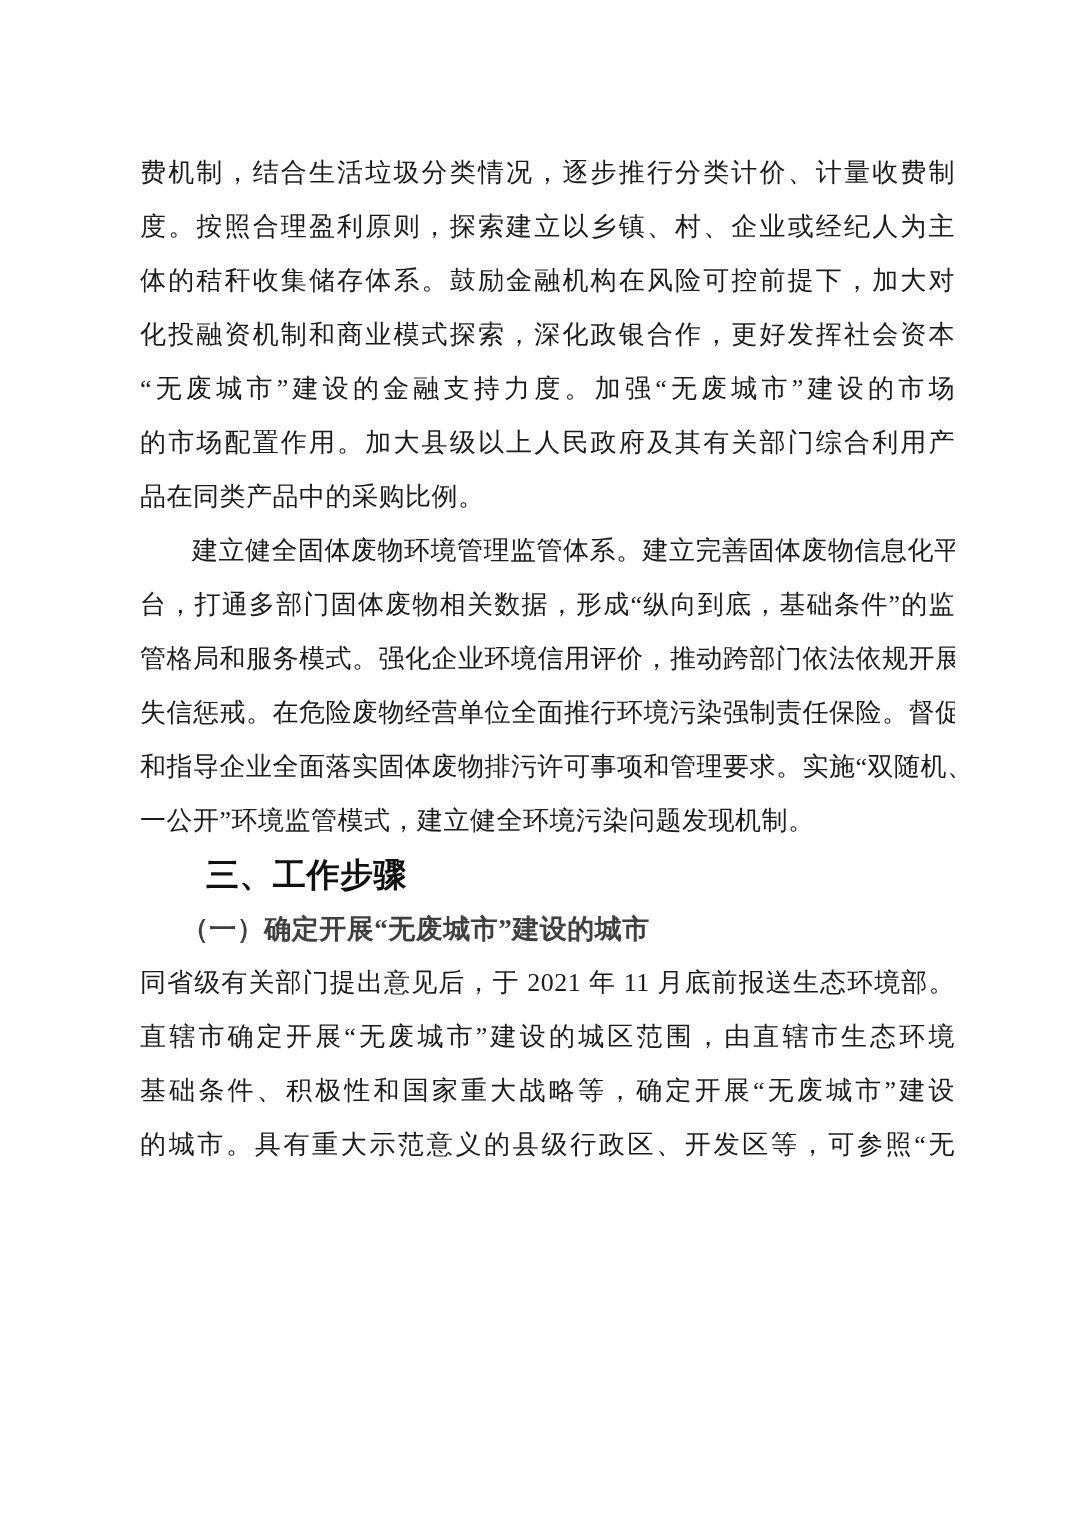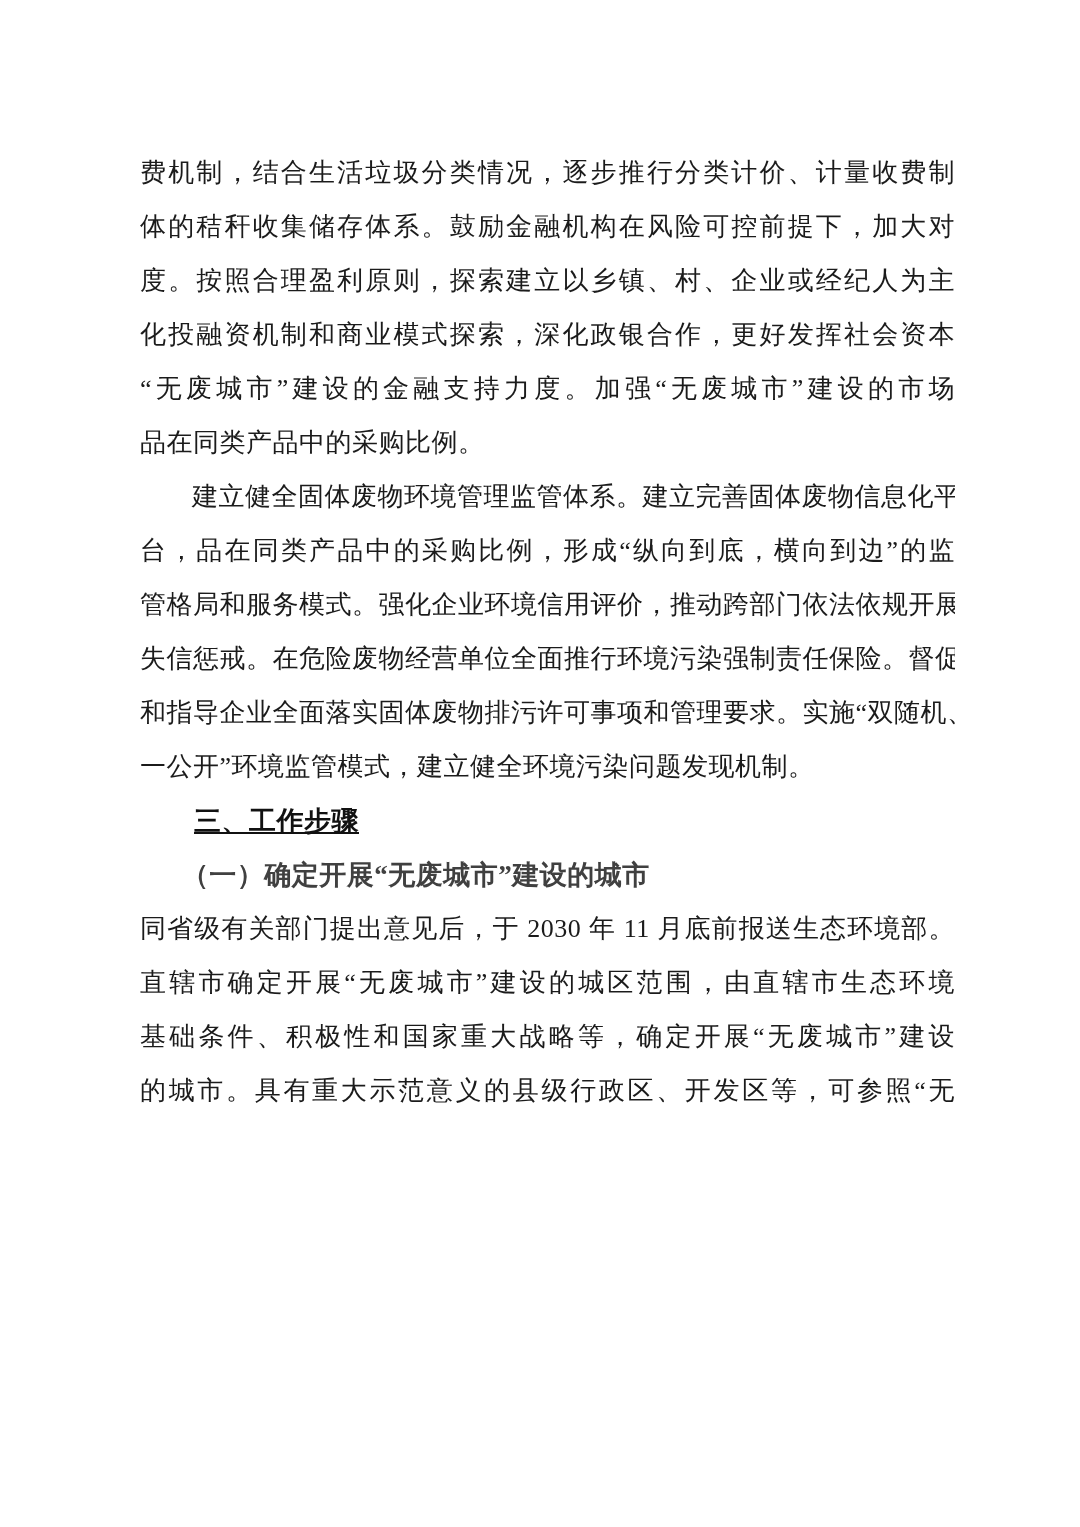--- a/index.html
+++ b/index.html
@@ -27,25 +27,24 @@
     letter-spacing: 0.5px;
   }
   .fill {
     text-align: justify;
     text-align-last: justify;
     text-justify: inter-character;
   }
   .indent { text-indent: 2em; }
   .h1 {
     font-weight: bold;
-    font-size: 27px;
+    font-size: 33px;
     text-indent: 2em;
     font-family: "Liberation Sans", "DejaVu Sans", sans-serif;
     color: #111111;
-    text-decoration: underline;
   }
   .h2 {
     font-weight: bold;
     font-size: 27px;
     text-indent: 1.55em;
     color: #404040;
   }
   .footer {
     position: absolute;
     top: 1398px;
@@ -61,34 +60,35 @@
     display: inline-block;
     transform: scaleX(1.4);
   }
 </style>
 </head>
 <body>
 
 <div class="page">
   <div class="content">
     <div class="line fill">费机制，结合生活垃圾分类情况，逐步推行分类计价、计量收费制</div>
+    <div class="line fill">度。按照合理盈利原则，探索建立以乡镇、村、企业或经纪人为主</div>
     <div class="line fill">体的秸秆收集储存体系。鼓励金融机构在风险可控前提下，加大对</div>
-    <div class="line fill">度。按照合理盈利原则，探索建立以乡镇、村、企业或经纪人为主</div>
     <div class="line fill">化投融资机制和商业模式探索，深化政银合作，更好发挥社会资本</div>
     <div class="line fill">“无废城市”建设的金融支持力度。加强“无废城市”建设的市场</div>
+    <div class="line fill">的市场配置作用。加大县级以上人民政府及其有关部门综合利用产</div>
     <div class="line">品在同类产品中的采购比例。</div>
     <div class="line fill indent">建立健全固体废物环境管理监管体系。建立完善固体废物信息化平</div>
-    <div class="line fill">台，品在同类产品中的采购比例，形成“纵向到底，横向到边”的监</div>
+    <div class="line fill">台，打通多部门固体废物相关数据，形成“纵向到底，基础条件”的监</div>
     <div class="line fill">管格局和服务模式。强化企业环境信用评价，推动跨部门依法依规开展</div>
     <div class="line fill">失信惩戒。在危险废物经营单位全面推行环境污染强制责任保险。督促</div>
     <div class="line fill">和指导企业全面落实固体废物排污许可事项和管理要求。实施“双随机、</div>
     <div class="line">一公开”环境监管模式，建立健全环境污染问题发现机制。</div>
     <div class="line h1">三、工作步骤</div>
     <div class="line h2">（一）确定开展“无废城市”建设的城市</div>
-    <div class="line fill">同省级有关部门提出意见后，于 2030 年 11 月底前报送生态环境部。</div>
+    <div class="line fill">同省级有关部门提出意见后，于 2021 年 11 月底前报送生态环境部。</div>
     <div class="line fill">直辖市确定开展“无废城市”建设的城区范围，由直辖市生态环境</div>
     <div class="line fill">基础条件、积极性和国家重大战略等，确定开展“无废城市”建设</div>
     <div class="line fill">的城市。具有重大示范意义的县级行政区、开发区等，可参照“无</div>
   </div>
 
   <div class="footer">
     <span class="dash">—</span>
     <span class="number">10</span>
     <span class="dash">—</span>
   </div>

